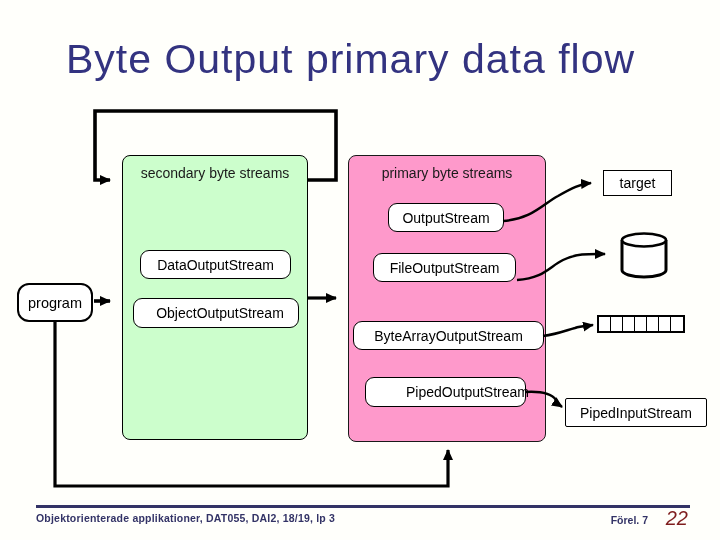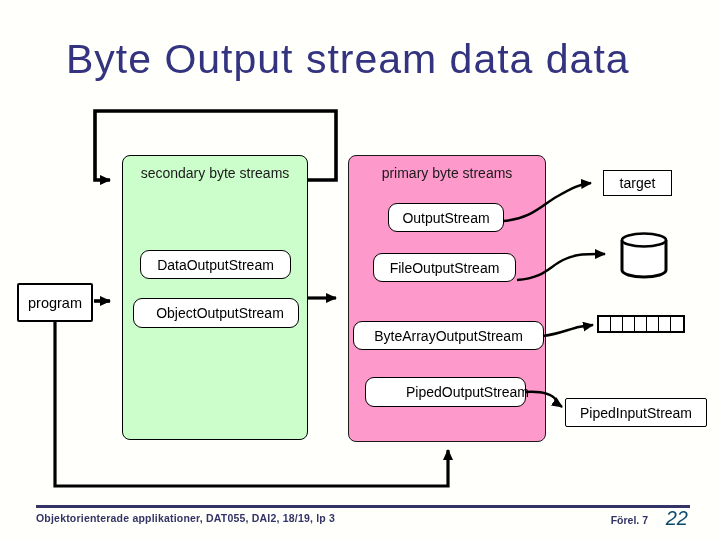--- a/index.html
+++ b/index.html
@@ -43,21 +43,21 @@
   .sec-2{left:10px; top:142px; width:166px; height:30px;padding-left:8px;}
   
   .pri-0{left:39px; top:47px;  width:116px; height:29px;}
   .pri-1{left:24px; top:97px; width:143px; height:29px;}
   .pri-2{left:4px;  top:165px; width:191px; height:29px;}
   .pri-3{left:16px; top:221px; width:161px; height:30px;padding-left:44px;}
 
   .program-box{
     position:absolute; left:17px; top:283px; width:76px; height:39px;
     z-index:3; box-sizing:border-box; background:#fff;
-    border:2px solid #000; border-radius:2px;
+    border:2px solid #000; border-radius:12px;
     display:flex; align-items:center; justify-content:center; font-size:14.5px;
   }
   .target-box{
     position:absolute; left:603px; top:170px; width:69px; height:26px;
     z-index:3; box-sizing:border-box; background:#fff;
     border:1.5px solid #000;
     display:flex; align-items:center; justify-content:center; font-size:14px;
   }
   .pipedinput-box{
     position:absolute; left:565px; top:398px; width:142px; height:29px;
@@ -83,29 +83,29 @@
     font-size:10.5px; font-weight:600; letter-spacing:0.2px; color:#333366;
     white-space:nowrap;
     text-align:right;
   }
   .footer-lecture{
     position:absolute; left:588px; top:514px; width:60px; text-align:right;
     font-size:10.5px; font-weight:600; color:#333366; z-index:2;
   }
   .footer-page{
     position:absolute; left:654px; top:507px; width:34px; text-align:right;
-    font-size:20px; font-style:italic; color:#0c4a6e; z-index:2;
+    font-size:20px; font-style:italic; color:#7f1d1d; z-index:2;
   }
 </style>
 </head>
 <body>
 
 <div class="slide">
 
-  <h1 class="title">Byte Output stream data data</h1>
+  <h1 class="title">Byte Output primary data flow</h1>
 
   <svg class="connectors" width="720" height="540" viewBox="0 0 720 540">
     <defs>
       <marker id="ah" markerUnits="userSpaceOnUse" markerWidth="12" markerHeight="11" refX="10" refY="5" orient="auto">
         <path class="ah" d="M0,0 L11,5 L0,10 Z"></path>
       </marker>
     </defs>
 
     <path d="M307,180 H336 V111 H95 V180 H110" stroke-width="3.6" marker-end="url(#ah)"></path>
 

